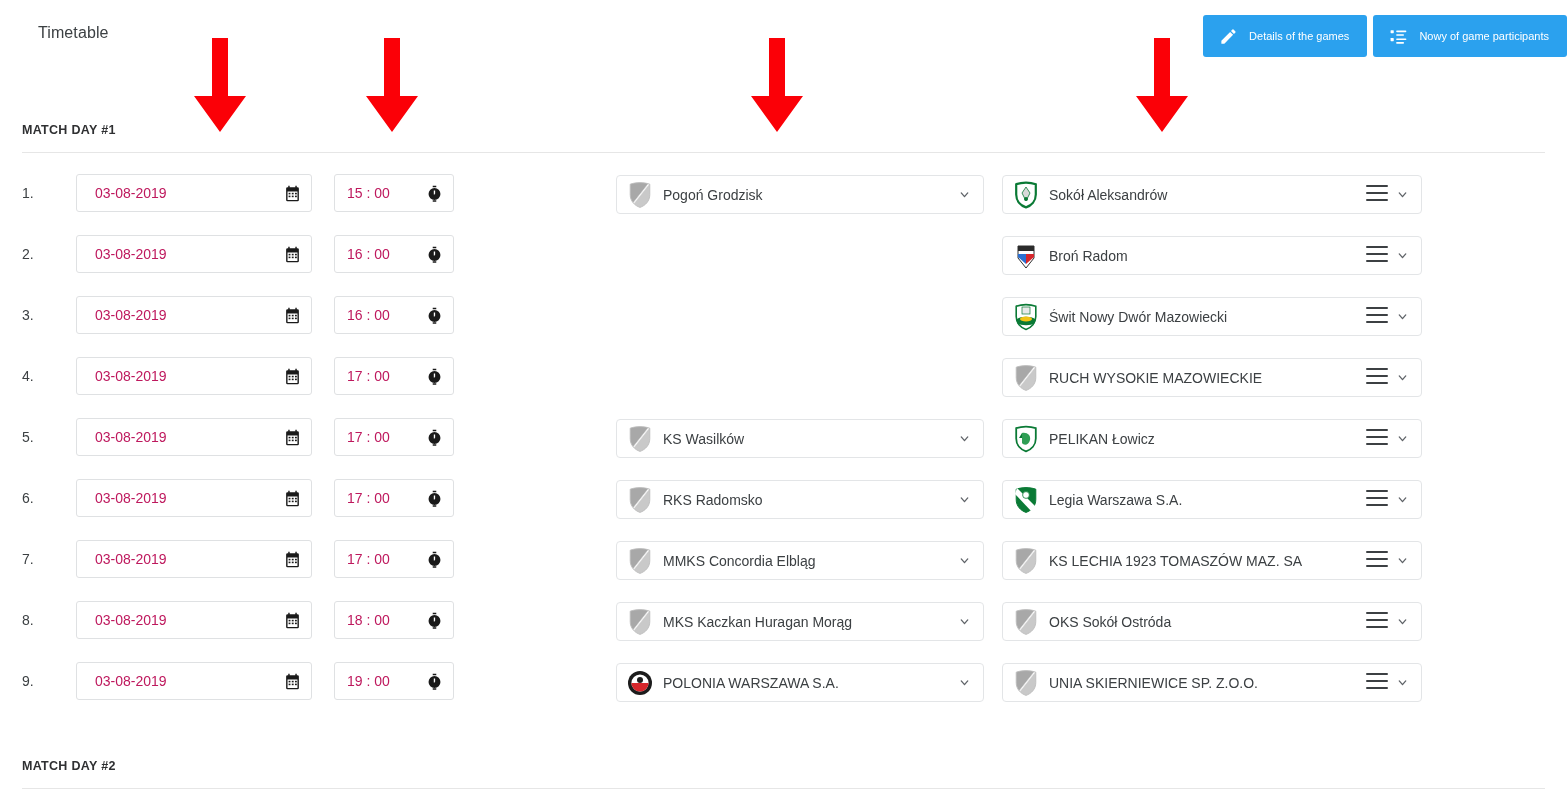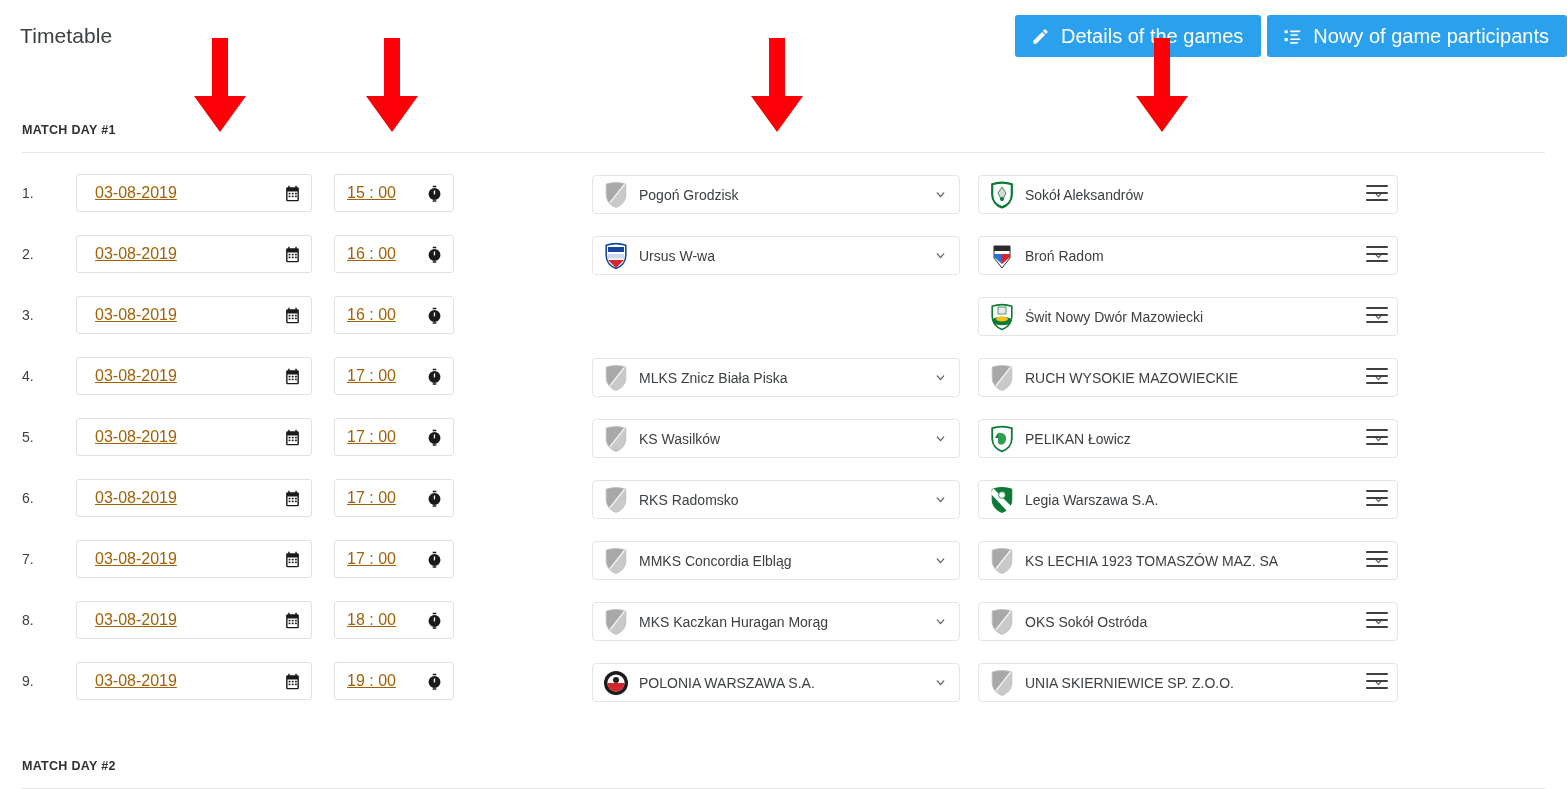--- a/index.html
+++ b/index.html
@@ -13,23 +13,23 @@
     position: relative;
     width: 1567px;
     height: 789px;
     overflow: hidden;
     background: #fff;
   }
 
   
   .page-title {
     position: absolute;
-    left: 20px;
+    left: 38px;
     top: 24px;
-    font-size: 21px;
+    font-size: 16px;
     font-weight: 400;
     color: #3c4043;
     letter-spacing: .1px;
   }
   .header-actions {
     position: absolute;
     right: 0px;
     top: 15px;
     display: flex;
     gap: 6px;
@@ -37,21 +37,21 @@
   .btn {
     display: flex;
     align-items: center;
     gap: 11px;
     height: 42px;
     padding: 0 18px 0 16px;
     background: #2ba1ee;
     color: #fff;
     border: none;
     border-radius: 3px;
-    font-size: 20px;
+    font-size: 11px;
     font-family: "Liberation Sans", sans-serif;
     cursor: pointer;
     white-space: nowrap;
   }
   .btn .ico { display: flex; align-items: center; }
 
   
   .matchday {
     position: absolute;
     left: 22px;
@@ -93,38 +93,38 @@
     height: 38px;
     background: #fff;
     border: 1px solid #dfe1e3;
     border-radius: 3px;
     top: 9px;
   }
   .date-field { left: 76px; width: 236px; padding: 0 10px 0 18px; }
   .time-field { left: 334px; width: 120px; padding: 0 10px 0 12px; }
   .field .val {
     flex: 1;
-    font-size: 16px;
-    color: #a16207;
+    font-size: 14px;
+    color: #be185d;
     white-space: nowrap;
-    text-decoration: underline;
   }
   .field .fico { display: flex; align-items: center; color: #1a1a1a; }
 
   .select {
     position: absolute;
     display: flex;
     align-items: center;
     height: 39px;
     top: 10px;
     background: #fff;
     border: 1px solid #e3e5e7;
     border-radius: 4px;
     padding: 0 12px 0 10px;
     cursor: pointer;
+    margin-left: 24px;
   }
   .select-home { left: 592px; width: 368px; }
   .select-away { left: 978px; width: 420px; }
   .select .crest { width: 26px; height: 28px; flex: 0 0 26px; margin-right: 10px; }
   .select .tname {
     flex: 1;
     font-size: 14px;
     color: #3c4043;
     white-space: nowrap;
     overflow: hidden;
@@ -275,34 +275,20 @@
         </div>
         <div class="field time-field">
           <span class="val">16 : 00</span>
           <span class="fico">
             <svg width="17" height="17" viewBox="0 0 24 24" fill="#1a1a1a">
               <path d="M9.5 1h5v2.2h-5zM12 4.2a8.4 8.4 0 108.4 8.4A8.4 8.4 0 0012 4.2zm.9 9.3H11V7.6h1.9z"></path>
               <path d="M12.4 12.2h4v1.8h-4zM9.5 21.6h5V23.8h-5z"></path>
             </svg>
           </span>
         </div>
-        <div class="select select-home">
-          <svg class="crest" viewBox="0 0 26 28">
-            <path d="M13 1.6 C9 1.6 5.4 2.4 3.2 3.2 L3.2 13.6 C3.2 20 7.6 24.6 13 26.4 C18.4 24.6 22.8 20 22.8 13.6 L22.8 3.2 C20.6 2.4 17 1.6 13 1.6 Z" fill="#ffffff" stroke="#13489c" stroke-width="1.6"></path>
-            <rect x="5" y="5" width="16" height="5" fill="#13489c"></rect>
-            <rect x="5" y="12" width="16" height="4.5" fill="#cfd9ec"></rect>
-            <path d="M5 18 L21 18 L13 26 Z" fill="#d5262b"></path>
-          </svg>
-          <span class="tname">Ursus W-wa</span>
-          <span class="chev">
-            <svg width="13" height="13" viewBox="0 0 24 24" fill="none" stroke="#5f6368" stroke-width="2.4" stroke-linecap="round" stroke-linejoin="round">
-              <polyline points="6 9 12 16 18 9"></polyline>
-            </svg>
-          </span>
-        </div>
         <div class="select select-away">
           <svg class="crest" viewBox="0 0 26 28">
             <path d="M5 4 L21 4 L21 16 L13 26 L5 16 Z" fill="#ffffff" stroke="#1a1a1a" stroke-width="0.9"></path>
             <rect x="5" y="4" width="16" height="5" fill="#2b2b2b"></rect>
             <path d="M5 12 L13 12 L13 22 L5 15 Z" fill="#2b6fd1"></path>
             <path d="M13 12 L21 12 L21 15 L13 22 Z" fill="#d5262b"></path>
           </svg>
           <span class="tname">Broń Radom</span>
           <span class="chev">
             <svg width="13" height="13" viewBox="0 0 24 24" fill="none" stroke="#5f6368" stroke-width="2.4" stroke-linecap="round" stroke-linejoin="round">
@@ -376,40 +362,20 @@
               <rect x="15.5" y="15" width="2.6" height="2.2"></rect>
             </svg>
           </span>
         </div>
         <div class="field time-field">
           <span class="val">17 : 00</span>
           <span class="fico">
             <svg width="17" height="17" viewBox="0 0 24 24" fill="#1a1a1a">
               <path d="M9.5 1h5v2.2h-5zM12 4.2a8.4 8.4 0 108.4 8.4A8.4 8.4 0 0012 4.2zm.9 9.3H11V7.6h1.9z"></path>
               <path d="M12.4 12.2h4v1.8h-4zM9.5 21.6h5V23.8h-5z"></path>
-            </svg>
-          </span>
-        </div>
-        <div class="select select-home">
-          <svg class="crest" viewBox="0 0 26 28">
-            <defs>
-              <linearGradient id="g1" x1="0" y1="0" x2="1" y2="1">
-                <stop offset="0" stop-color="#a8a8a8"></stop>
-                <stop offset="0.46" stop-color="#a8a8a8"></stop>
-                <stop offset="0.5" stop-color="#fbfbfb"></stop>
-                <stop offset="0.54" stop-color="#c9c9c9"></stop>
-                <stop offset="1" stop-color="#c9c9c9"></stop>
-              </linearGradient>
-            </defs>
-            <path d="M13 1.6 C9 1.6 5.4 2.4 3.2 3.2 L3.2 13.6 C3.2 20 7.6 24.6 13 26.4 C18.4 24.6 22.8 20 22.8 13.6 L22.8 3.2 C20.6 2.4 17 1.6 13 1.6 Z" fill="url(#g1)" stroke="#bdbdbd" stroke-width="0.9"></path>
-          </svg>
-          <span class="tname">MLKS Znicz Biała Piska</span>
-          <span class="chev">
-            <svg width="13" height="13" viewBox="0 0 24 24" fill="none" stroke="#5f6368" stroke-width="2.4" stroke-linecap="round" stroke-linejoin="round">
-              <polyline points="6 9 12 16 18 9"></polyline>
             </svg>
           </span>
         </div>
         <div class="select select-away">
           <svg class="crest" viewBox="0 0 26 28">
             <defs>
               <linearGradient id="g1" x1="0" y1="0" x2="1" y2="1">
                 <stop offset="0" stop-color="#a8a8a8"></stop>
                 <stop offset="0.46" stop-color="#a8a8a8"></stop>
                 <stop offset="0.5" stop-color="#fbfbfb"></stop>

